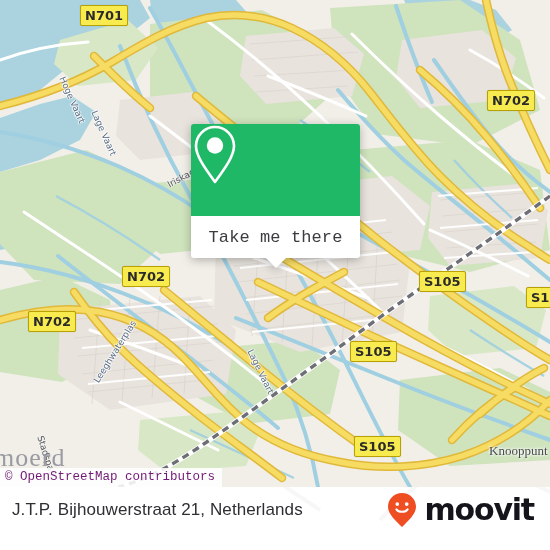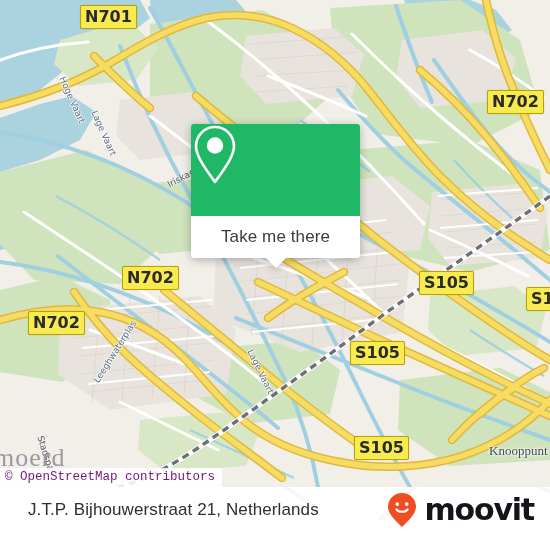--- a/index.html
+++ b/index.html
@@ -57,21 +57,21 @@
 
   
   .shield{
     position:absolute;
     background:#f7eb4f;
     border:1.6px solid #b8a100;
     border-radius:2px;
     color:#2b2b2b;
     font-family:"DejaVu Sans", sans-serif;
     font-weight:bold;
-    font-size:16px;
+    font-size:13px;
     line-height:1;
     padding:2.5px 4px 3px 4px;
     box-shadow:0 0 1px rgba(0,0,0,.25);
     white-space:nowrap;
   }
 
   
   #popup{
     position:absolute;
     left:191px;top:124px;
@@ -84,21 +84,21 @@
     display:flex;align-items:center;justify-content:center;
   }
   #popup-bottom{
     background:#ffffff;
     height:42px;
     border-radius:0 0 3px 3px;
     display:flex;align-items:center;justify-content:center;
     position:relative;
   }
   #popup-label{
-    font-family:Liberation Sans, sans-serif;
+    font-family:Liberation Mono, monospace;
     font-size:17px;
     color:#3b3b41;
     letter-spacing:.1px;
   }
   #popup-tail{
     position:absolute;
     left:50%;bottom:-10px;margin-left:-11px;
     width:0;height:0;
     border-left:11px solid transparent;
     border-right:11px solid transparent;
@@ -125,21 +125,21 @@
   }
   #footer-watermark{
     position:absolute;left:0;top:-487px;width:550px;height:550px;
     opacity:.055;
   }
   #footer-inner{
     position:relative;
     width:550px;height:46px;
     display:flex;align-items:center;
     justify-content:space-between;
-    padding:0 16px 0 28px;
+    padding:0 16px 0 12px;
     box-sizing:border-box;
   }
   #footer-title{
     font-family:"Liberation Sans", sans-serif;
     font-size:17px;
     color:#2e2e33;
     letter-spacing:.1px;
     white-space:nowrap;
   }
   #brand{display:flex;align-items:center;gap:8px;}

